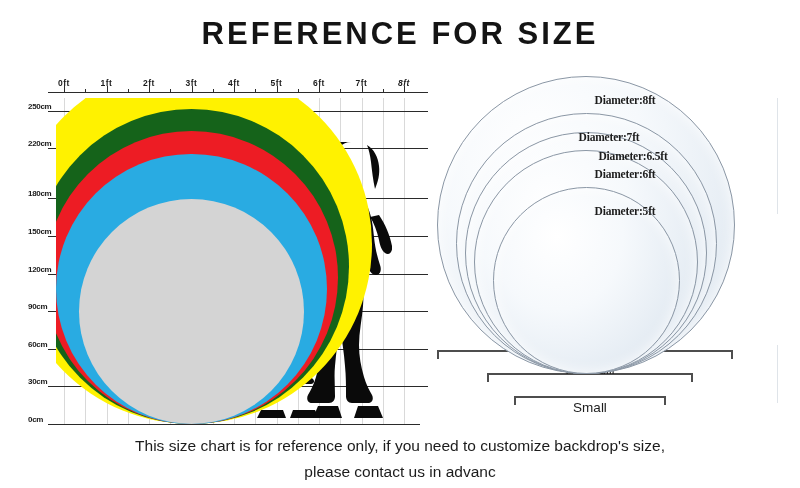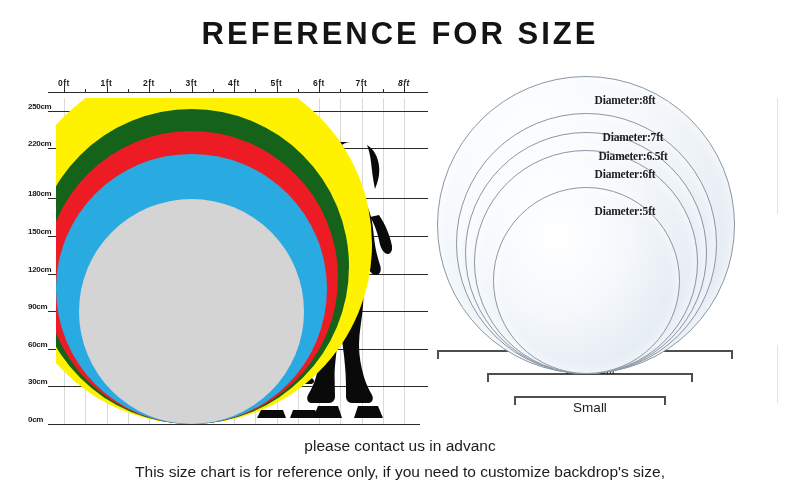--- a/index.html
+++ b/index.html
@@ -222,21 +222,21 @@
     <div class="edge-line" style="left:352px;top:285px;height:58px;"></div>
     <div id="discs">
         <div class="disc" style="width: 296px; height: 296px; left: 12px; top: 16px; z-index: 1;"></div>
         <div class="disc" style="width: 259px; height: 259px; left: 30.5px; top: 53px; z-index: 2;"></div>
         <div class="disc" style="width: 240.5px; height: 240.5px; left: 39.75px; top: 71.5px; z-index: 3;"></div>
         <div class="disc" style="width: 222px; height: 222px; left: 49px; top: 90px; z-index: 4;"></div>
         <div class="disc" style="width: 185px; height: 185px; left: 67.5px; top: 127px; z-index: 5;"></div>
       </div>
     <div id="disclabels">
         <div class="disclabel" style="left: 200px; top: 34px; z-index: 30;">Diameter:8ft</div>
-        <div class="disclabel" style="left: 208px; top: 71px; z-index: 30;">Diameter:7ft</div>
+        <div class="disclabel" style="left: 184px; top: 71px; z-index: 30;">Diameter:7ft</div>
         <div class="disclabel" style="left: 208px; top: 89.5px; z-index: 30;">Diameter:6.5ft</div>
         <div class="disclabel" style="left: 200px; top: 108px; z-index: 30;">Diameter:6ft</div>
         <div class="disclabel" style="left: 200px; top: 145px; z-index: 30;">Diameter:5ft</div>
       </div>
     <div id="brackets">
         <div class="brk" style="left: 12px; top: 290px; width: 296px;">
           <div class="bar" style="width: 296px;"></div>
           <div class="cap" style="left: 0px;"></div>
           <div class="cap" style="left: 294px;"></div>
         </div>
@@ -250,17 +250,17 @@
         <div class="brk" style="left: 89px; top: 336px; width: 152px;">
           <div class="bar" style="width: 152px;"></div>
           <div class="cap" style="left: 0px;"></div>
           <div class="cap" style="left: 150px;"></div>
         </div>
         <div class="brklabel" style="left: 165px; top: 340px;">Small</div>
       </div>
   </div>
 
   <div class="footer">
+    <div>This size chart is for reference only, if you need to customize backdrop's size,</div>
     <div>please contact us in advanc</div>
-    <div>This size chart is for reference only, if you need to customize backdrop's size,</div>
   </div>
 
 </div>
 
 </body></html>

